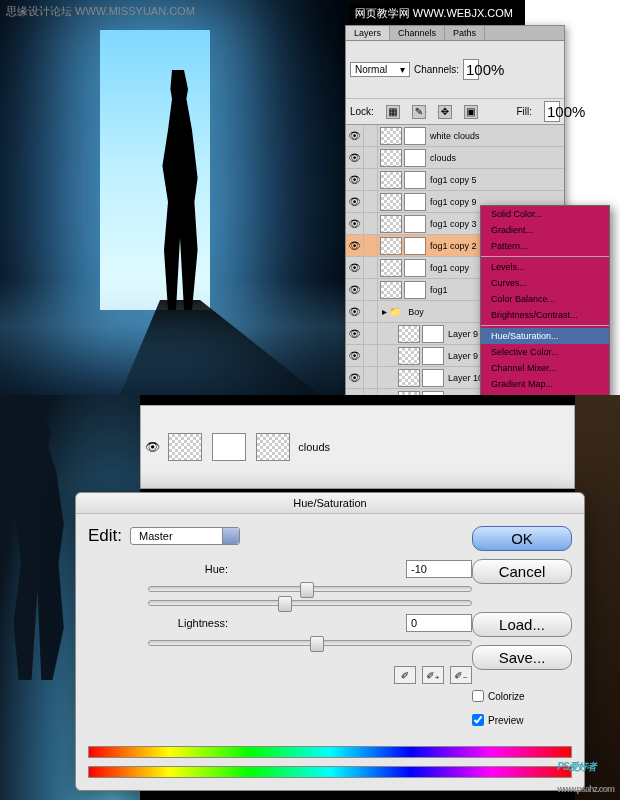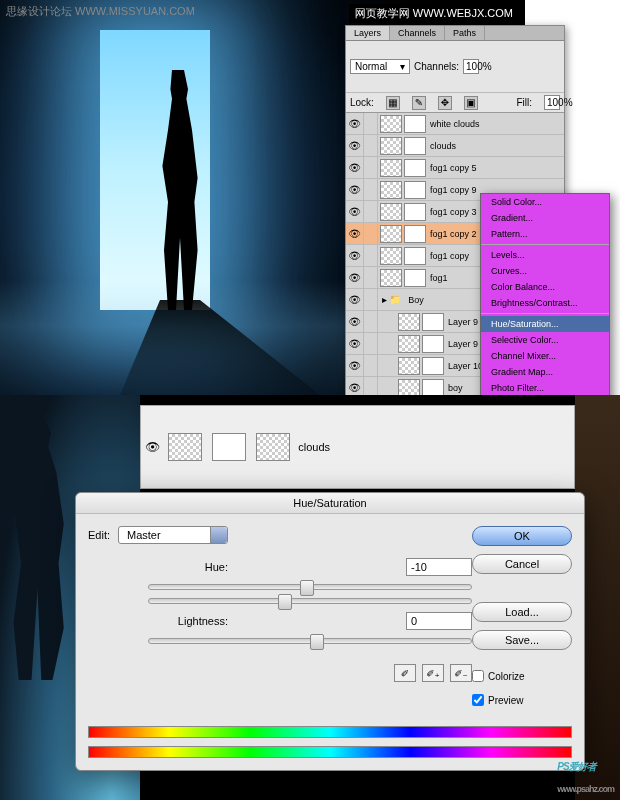--- a/index.html
+++ b/index.html
@@ -12,59 +12,59 @@
 .fog{position:absolute;left:0;top:280px;width:620px;height:115px;background:linear-gradient(180deg,transparent 0%,rgba(100,180,230,.25) 40%,rgba(50,120,180,.15) 100%)}
 .wm1{position:absolute;top:4px;left:6px;color:#888;font-size:11px}
 .wm2{position:absolute;top:4px;right:6px;background:#000;color:#fff;padding:2px 6px;font-size:11px}
 
 .layers-panel{position:absolute;top:25px;right:55px;width:220px;background:#e5e5e5;border:1px solid #888;box-shadow:2px 2px 8px rgba(0,0,0,.4)}
 .panel-tabs{display:flex;background:#bbb;border-bottom:1px solid #888}
 .panel-tab{padding:2px 8px;border-right:1px solid #999;font-size:9px}
 .panel-tab.act{background:#d4d4d4}
 .panel-row{display:flex;align-items:center;padding:18px 4px;gap:4px;border-bottom:1px solid #bbb}
 .sel{background:#fff;border:1px solid #888;padding:1px 4px;font-size:9px;min-width:60px;display:inline-flex;align-items:center;justify-content:space-between}
-.pct{width:16px;background:#fff;border:1px solid #888;text-align:right;padding:1px 2px;font-size:10px}
+.pct{width:16px;background:#fff;border:1px solid #888;text-align:right;padding:1px 2px;font-size:15px}
 .lockrow{display:flex;align-items:center;gap:12px;padding:2px 4px;border-bottom:1px solid #999;font-size:9px}
 .lockbtn{width:14px;height:14px;background:#ccc;border:1px solid #888;display:flex;align-items:center;justify-content:center}
 .layer-list{max-height:290px;overflow:hidden;background:#d4d4d4}
 .layer{display:flex;align-items:center;border-bottom:1px solid #bbb;height:22px}
 .layer.sel-l{background:#f4b78a}
 .eye{width:18px;height:22px;border-right:1px solid #bbb;display:flex;align-items:center;justify-content:center;font-size:10px}
 .link{width:14px;height:22px;border-right:1px solid #bbb}
 .thumb{width:22px;height:18px;background:#fff;border:1px solid #888;margin:0 2px;background-image:linear-gradient(45deg,#ccc 25%,transparent 25%,transparent 75%,#ccc 75%),linear-gradient(45deg,#ccc 25%,transparent 25%,transparent 75%,#ccc 75%);background-size:6px 6px;background-position:0 0,3px 3px;flex-shrink:0}
 .mask{width:22px;height:18px;background:#fff;border:1px solid #888;margin-right:2px;flex-shrink:0}
 .lname{font-size:9px;padding-left:2px;flex:1;white-space:nowrap;overflow:hidden}
 
-.ctx{position:absolute;top:193px;right:10px;width:130px;background:#d946ef;border:1px solid #666;box-shadow:3px 3px 10px rgba(0,0,0,.5)}
+.ctx{position:absolute;top:205px;right:10px;width:130px;background:#be185d;border:1px solid #666;box-shadow:3px 3px 10px rgba(0,0,0,.5)}
 .ctx-item{padding:3px 10px;font-size:9px;border-bottom:0}
 .ctx-item.hl{background:#4a6da8;color:#fff}
 .ctx-sep{height:1px;background:#aaa;margin:2px 0}
 
 .scene-bot{position:absolute;top:395px;left:0;width:620px;height:405px;background:#000}
 .scene-bl{position:absolute;top:395px;left:0;width:140px;height:405px;background:radial-gradient(ellipse at 80% 100%,#5fb8d8 0%,#2a6080 40%,#0a1520 80%)}
 .sil2{position:absolute;top:420px;left:0;width:75px;height:260px;background:#0a1520;clip-path:polygon(20% 0,60% 0,68% 5%,64% 10%,75% 20%,85% 40%,78% 55%,85% 80%,70% 100%,55% 100%,50% 65%,42% 100%,25% 100%,18% 78%,28% 55%,20% 35%,30% 18%,25% 10%,20% 5%)}
 .scene-br{position:absolute;top:395px;right:0;width:45px;height:405px;background:linear-gradient(180deg,#3a2a1a,#1a0f08)}
 .wm3{position:absolute;bottom:6px;right:6px;color:#4ab;font-size:16px;font-weight:bold;font-style:italic;letter-spacing:-1px}
 .wm3 sub{font-size:9px;color:#888;font-style:normal}
 
 .dlg{position:absolute;top:492px;left:75px;width:510px;background:#e8e8e8;border:1px solid #888;border-radius:6px;box-shadow:0 8px 30px rgba(0,0,0,.5)}
 .dlg-title{text-align:center;padding:4px;font-size:11px;border-bottom:1px solid #bbb;background:linear-gradient(#f4f4f4,#dedede);border-radius:6px 6px 0 0}
 .dlg-body{display:flex;padding:12px}
 .dlg-left{flex:1}
 .dlg-right{width:100px;display:flex;flex-direction:column;gap:8px}
 .editrow{display:flex;align-items:center;gap:8px;margin-bottom:14px}
-.editrow label{font-size:11px}
+.editrow label{font-size:17px}
 .select-osx{background:#fff;border:1px solid #888;border-radius:3px;padding:2px 20px 2px 8px;font-size:11px;position:relative;min-width:110px}
 .select-osx::after{content:"";position:absolute;right:0;top:0;width:16px;height:100%;background:linear-gradient(#b8c8e8,#7892c0);border-left:1px solid #888;border-radius:0 3px 3px 0}
 .sliderrow{display:flex;align-items:center;gap:10px;margin:6px 0 0 60px}
 .sliderrow label{width:80px;text-align:right;font-size:11px}
 .slider{flex:1;height:6px;background:linear-gradient(#ccc,#eee);border:1px solid #999;border-radius:3px;position:relative;margin:8px 0}
 .slider .knob{position:absolute;top:-5px;width:14px;height:16px;background:linear-gradient(#f8f8f8,#ccc);border:1px solid #888;border-radius:2px}
 .numbox{width:66px;background:#fff;border:1px solid #888;padding:2px 4px;font-size:11px;text-align:left}
-.btn-osx{background:linear-gradient(#fdfdfd,#dcdcdc);border:1px solid #888;border-radius:10px;padding:3px 0;font-size:11px;text-align:center}
+.btn-osx{background:linear-gradient(#fdfdfd,#dcdcdc);border:1px solid #888;border-radius:10px;padding:3px 0;font-size:15px;text-align:center}
 .btn-osx.primary{background:linear-gradient(#cde3ff,#7aa8e8);border-color:#4a6da8}
 .chk{display:flex;align-items:center;gap:4px;font-size:11px;margin-top:4px}
 .chk input{width:12px;height:12px}
 .eyedrop{display:flex;gap:6px;justify-content:flex-end;margin-top:20px}
 .eyedrop span{width:22px;height:18px;border:1px solid #888;background:#f0f0f0;display:flex;align-items:center;justify-content:center}
 .huebar{height:12px;margin:8px 12px 4px;background:linear-gradient(90deg,red,yellow,lime,cyan,blue,magenta,red);border:1px solid #888}
 
 .peek{position:absolute;top:405px;left:140px;width:435px;height:84px;background:#eee;border:1px solid #aaa;padding:4px;display:flex;align-items:center;gap:6px}
 .peek .thumb{width:34px;height:28px}
 </style>

